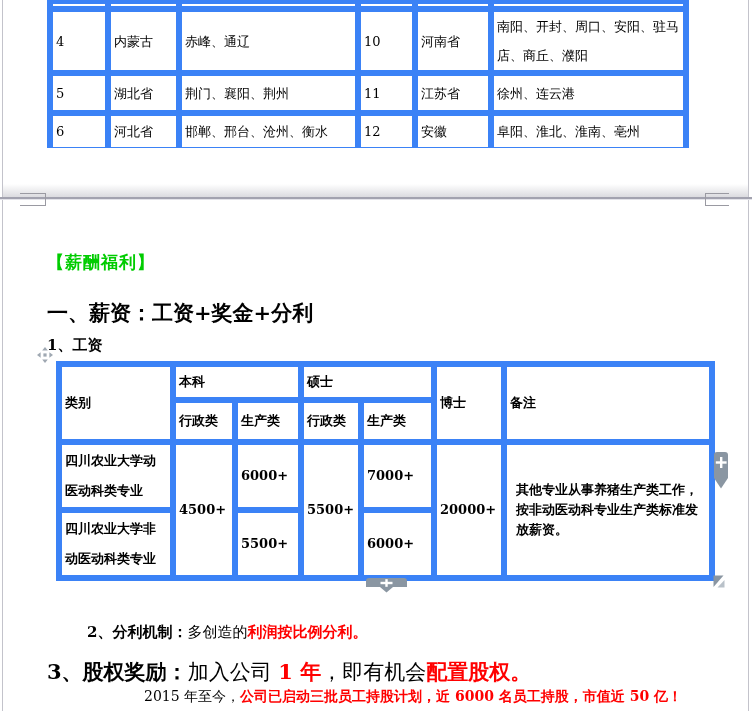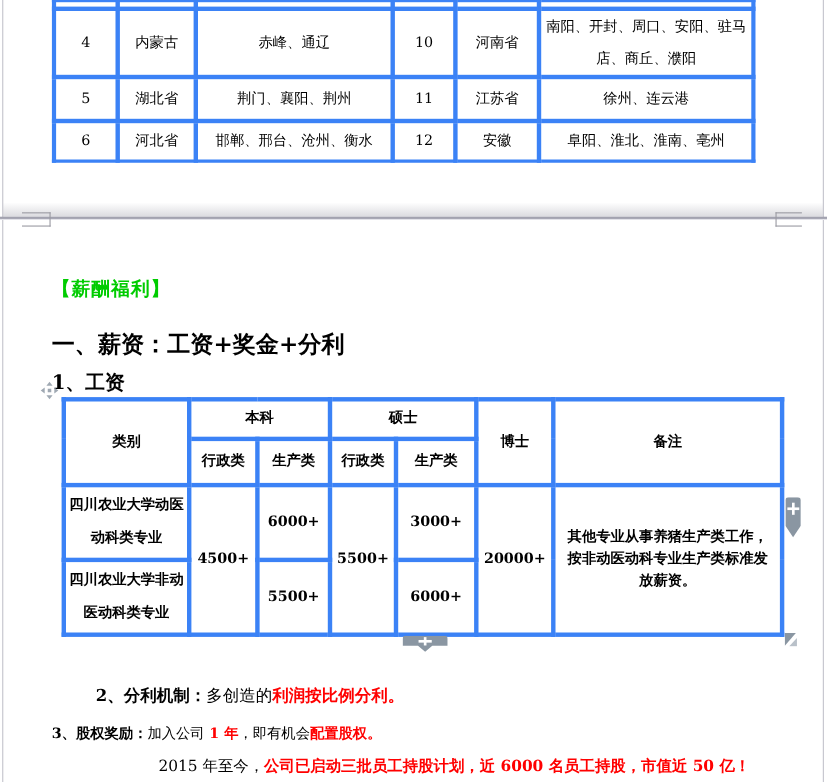--- a/index.html
+++ b/index.html
@@ -17,38 +17,38 @@
   
   .break-shadow{position:absolute;left:3px;right:4px;top:184px;height:13px;
     background:linear-gradient(to bottom,rgba(125,125,140,0) 0%,rgba(125,125,140,0.28) 100%);}
   .break-line{position:absolute;left:0;right:0;top:197px;height:2px;background:#a2a2af;border-bottom:1px solid #e3e3e9;}
   .mark{position:absolute;top:193px;height:11px;}
   .mark-left{left:20px;width:25px;border-top:1px solid #9a9aa2;border-right:1px solid #9a9aa2;border-bottom:1px solid #9a9aa2;}
   .mark-right{left:705px;width:23px;border-top:1px solid #9a9aa2;border-left:1px solid #9a9aa2;border-bottom:1px solid #9a9aa2;}
 
   
   table.doc-table{border-collapse:collapse;table-layout:fixed;}
-  table.doc-table td{border:4px solid #3b82f6;text-align:center;vertical-align:middle;
+  table.doc-table td{border:6px solid #3b82f6;text-align:left;vertical-align:middle;
     font-size:13px;padding:0 3px;overflow:hidden;}
 
   .p1-wrap{position:absolute;left:47px;top:0;height:148px;overflow:hidden;}
   .p1-wrap table{margin-top:-2px;}
   .p1-wrap td{line-height:29px;}
 
   .salary-wrap{position:absolute;left:56px;top:361px;}
   .salary-wrap td{font-weight:bold;line-height:30px;}
   .salary-wrap td.note-cell{line-height:20px;padding:0 9px;}
 
   
   .abs{position:absolute;white-space:nowrap;}
   .h-green{left:47px;top:251px;font-size:17px;font-weight:bold;color:#00cc00;letter-spacing:1px;text-align:center;}
   .sub1{left:47px;top:299px;font-size:21px;font-weight:bold;}
-  .sub2{left:47px;top:336px;font-size:18px;font-weight:bold;}
+  .sub2{left:47px;top:336px;font-size:15px;font-weight:bold;}
   .profit{left:47px;top:623px;font-size:15px;margin-left:40px;}
-  .equity{left:47px;top:658px;font-size:13px;}
+  .equity{left:47px;top:658px;font-size:21px;}
   .footer{left:144px;top:688px;font-size:14px;}
   .b{font-weight:bold;}
   .red{color:#ff0000;font-weight:bold;}
 
   
   .widget{position:absolute;cursor:pointer;}
   .move-handle{left:36px;top:346px;width:18px;height:18px;}
   .add-col{left:714px;top:452px;width:14px;height:37px;}
   .add-row{left:366px;top:578px;width:41px;height:15px;}
   .resize-handle{left:713px;top:573px;width:12px;height:13px;}
@@ -150,21 +150,21 @@
       <td>行政类</td>
       <td>生产类</td>
       <td>行政类</td>
       <td>生产类</td>
     </tr>
     <tr style="height:68px">
       <td>四川农业大学动医动科类专业</td>
       <td rowspan="2">4500+</td>
       <td>6000+</td>
       <td rowspan="2">5500+</td>
-      <td>3000+</td>
+      <td>7000+</td>
       <td rowspan="2">20000+</td>
       <td rowspan="2" class="note-cell">其他专业从事养猪生产类工作，按非动医动科专业生产类标准发放薪资。</td>
     </tr>
     <tr style="height:68px">
       <td>四川农业大学非动医动科类专业</td>
       <td>5500+</td>
       <td>6000+</td>
     </tr>
   </tbody>
     </table>

